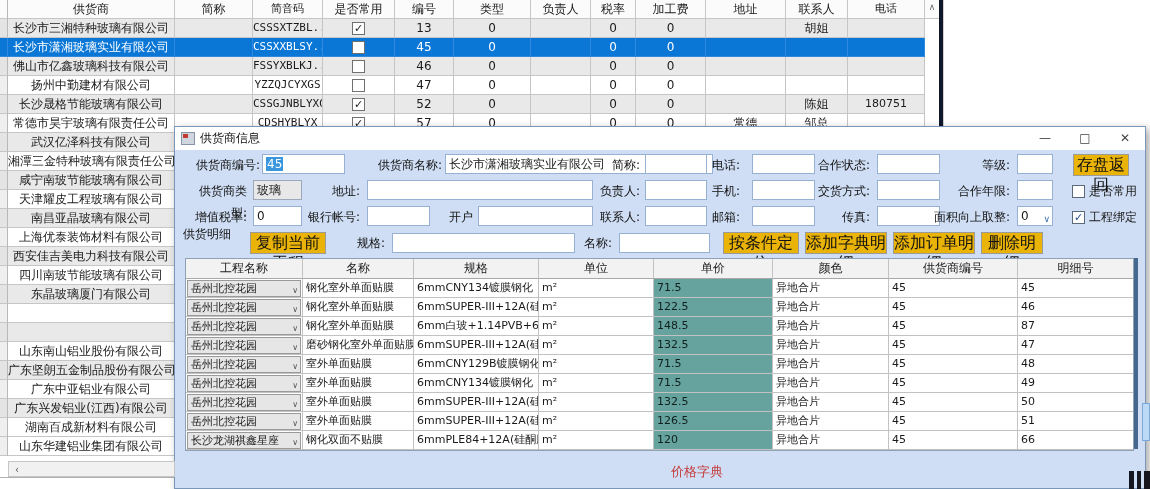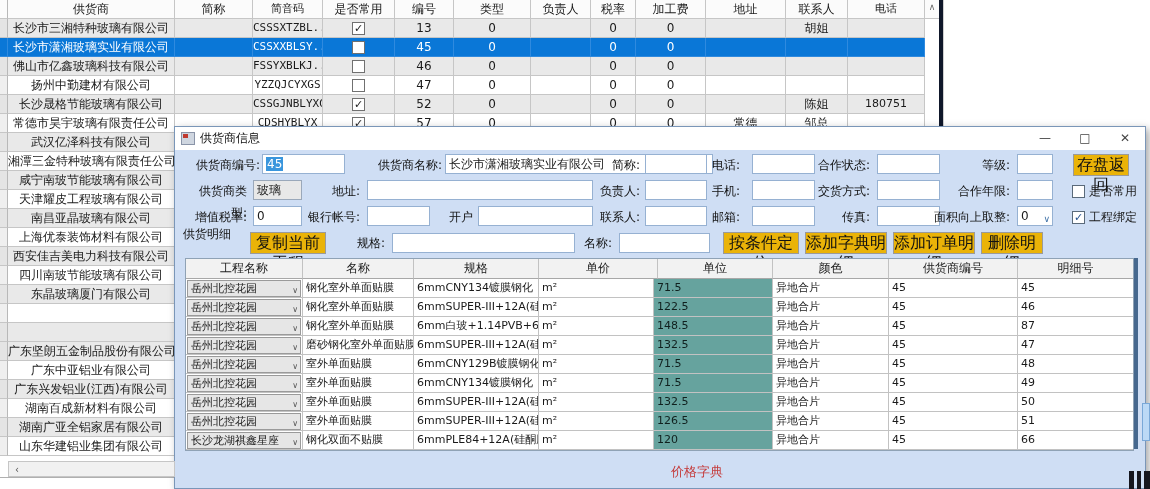--- a/index.html
+++ b/index.html
@@ -268,39 +268,39 @@
         <div class="cell c-name">东晶玻璃厦门有限公司</div>
       </div>
       <div class="side-row">
         <div class="cell c-hdr"></div>
         <div class="cell c-name"></div>
       </div>
       <div class="side-row alt">
         <div class="cell c-hdr"></div>
         <div class="cell c-name"></div>
       </div>
+      <div class="side-row">
+        <div class="cell c-hdr"></div>
+        <div class="cell c-name">山东南山铝业股份有限公司</div>
+      </div>
       <div class="side-row alt">
         <div class="cell c-hdr"></div>
         <div class="cell c-name">广东坚朗五金制品股份有限公司</div>
       </div>
       <div class="side-row">
         <div class="cell c-hdr"></div>
         <div class="cell c-name">广东中亚铝业有限公司</div>
       </div>
       <div class="side-row alt">
         <div class="cell c-hdr"></div>
         <div class="cell c-name">广东兴发铝业(江西)有限公司</div>
       </div>
       <div class="side-row">
         <div class="cell c-hdr"></div>
         <div class="cell c-name">湖南百成新材料有限公司</div>
-      </div>
-      <div class="side-row alt">
-        <div class="cell c-hdr"></div>
-        <div class="cell c-name">湖南广亚全铝家居有限公司</div>
       </div>
       <div class="side-row">
         <div class="cell c-hdr"></div>
         <div class="cell c-name">山东华建铝业集团有限公司</div>
       </div>
     </div>
   <div class="h-scrollbar">
     <span class="arr">‹</span>
   </div>
   <div class="panel-bottom"></div>
@@ -384,22 +384,22 @@
       <div class="btn tbtn-adddict">添加字典明细</div>
       <div class="btn tbtn-addorder">添加订单明细</div>
       <div class="btn tbtn-del">删除明细</div>
     </div>
 
     <div class="grid">
       <div class="g-head">
           <div class="gcell gc0">工程名称</div>
           <div class="gcell gc1">名称</div>
           <div class="gcell gc2">规格</div>
+          <div class="gcell gc3">单位</div>
           <div class="gcell gc4">单价</div>
-          <div class="gcell gc3">单位</div>
           <div class="gcell gc5">颜色</div>
           <div class="gcell gc6">供货商编号</div>
           <div class="gcell gc7">明细号</div>
         </div>
       <div>
           <div class="g-row">
             <div class="gcell gc0" style="padding: 1px;">
               <div class="combo-cell">岳州北控花园<div class="arrow">∨</div></div>
             </div>
             <div class="gcell gc1">钢化室外单面贴膜</div>

